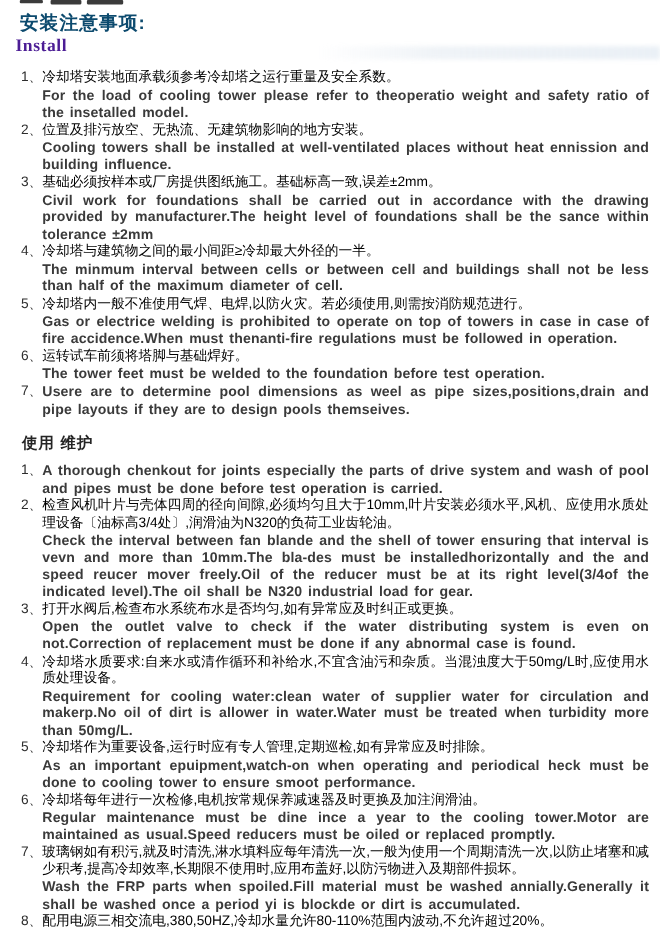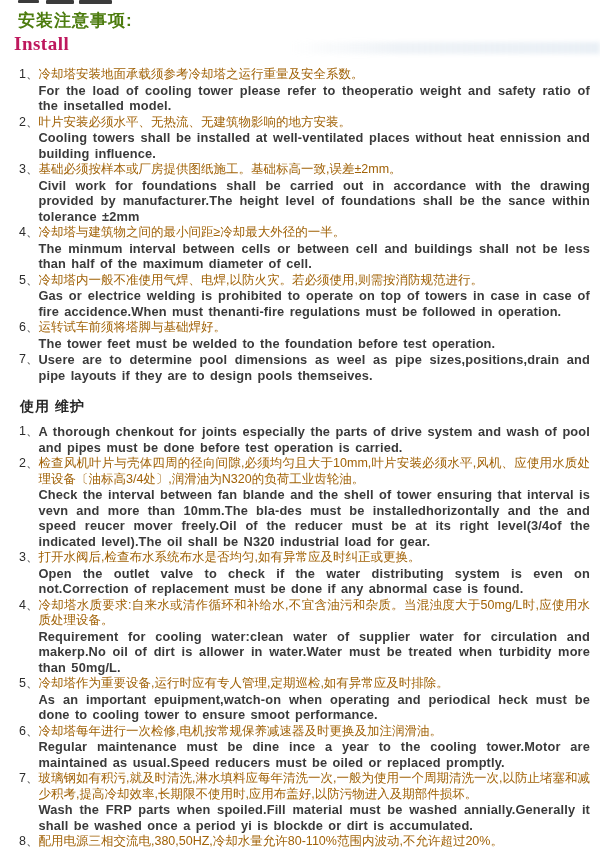--- a/index.html
+++ b/index.html
@@ -21,42 +21,42 @@
   
   .shade {
     position:absolute; top:42px; right:0; width:310px; height:12px;
     background:linear-gradient(90deg, rgba(198,212,226,0) 0%, rgba(198,212,226,0.28) 35%, rgba(205,219,233,0.42) 100%);
     filter:blur(2px);
     pointer-events:none;
   }
 
   .doc-title {
     margin:4px 0 0 4px;
-    font-size:17px; font-weight:bold; color:#4d7c0f;
+    font-size:17px; font-weight:bold; color:#0c4a6e;
     letter-spacing:1px;
   }
   .doc-subtitle {
     margin:1px 0 0 0;
     font-family:"Liberation Serif","DejaVu Serif",serif;
-    font-size:19px; font-weight:bold; color:#be185d;
+    font-size:16px; font-weight:bold; color:#4c1d95;
     letter-spacing:0.5px;
   }
 
   ol.notes { list-style:none; margin:12px 0 0 0; padding:0; }
   ol.notes li { display:flex; margin:0 0 1px 0; }
   .num {
     flex:0 0 24px;
     font-size:12.5px; line-height:15.5px; color:#2d2d2d;
     padding-left:5px; box-sizing:border-box;
     white-space:nowrap;
   }
   .texts { flex:1; min-width:0; }
   .texts p { margin:0; }
   .zh {
-    font-size:12.5px; line-height:15.5px; color:#a16207;
+    font-size:12.5px; line-height:15.5px; color:#000000;
     text-align:justify;
   }
   .en {
     font-size:12.8px; line-height:15.5px; color:#3a3a3a;
     text-align:justify; word-spacing:1.6px; letter-spacing:0.15px;font-weight:bold;
   }
 
   .section-title {
     margin:15px 0 8px 6px;
     font-size:14px; font-weight:bold; color:#252525;
@@ -80,21 +80,21 @@
     <li>
       <span class="num">1、</span>
       <div class="texts">
         <p class="zh">冷却塔安装地面承载须参考冷却塔之运行重量及安全系数。</p>
         <p class="en">For the load of cooling tower please refer to theoperatio weight and safety ratio of the insetalled model.</p>
       </div>
     </li>
     <li>
       <span class="num">2、</span>
       <div class="texts">
-        <p class="zh">叶片安装必须水平、无热流、无建筑物影响的地方安装。</p>
+        <p class="zh">位置及排污放空、无热流、无建筑物影响的地方安装。</p>
         <p class="en">Cooling towers shall be installed at well-ventilated places without heat ennission and building influence.</p>
       </div>
     </li>
     <li>
       <span class="num">3、</span>
       <div class="texts">
         <p class="zh">基础必须按样本或厂房提供图纸施工。基础标高一致,误差±2mm。</p>
         <p class="en">Civil work for foundations shall be carried out in accordance with the drawing provided by manufacturer.The height level of foundations shall be the sance within tolerance ±2mm</p>
       </div>
     </li>

